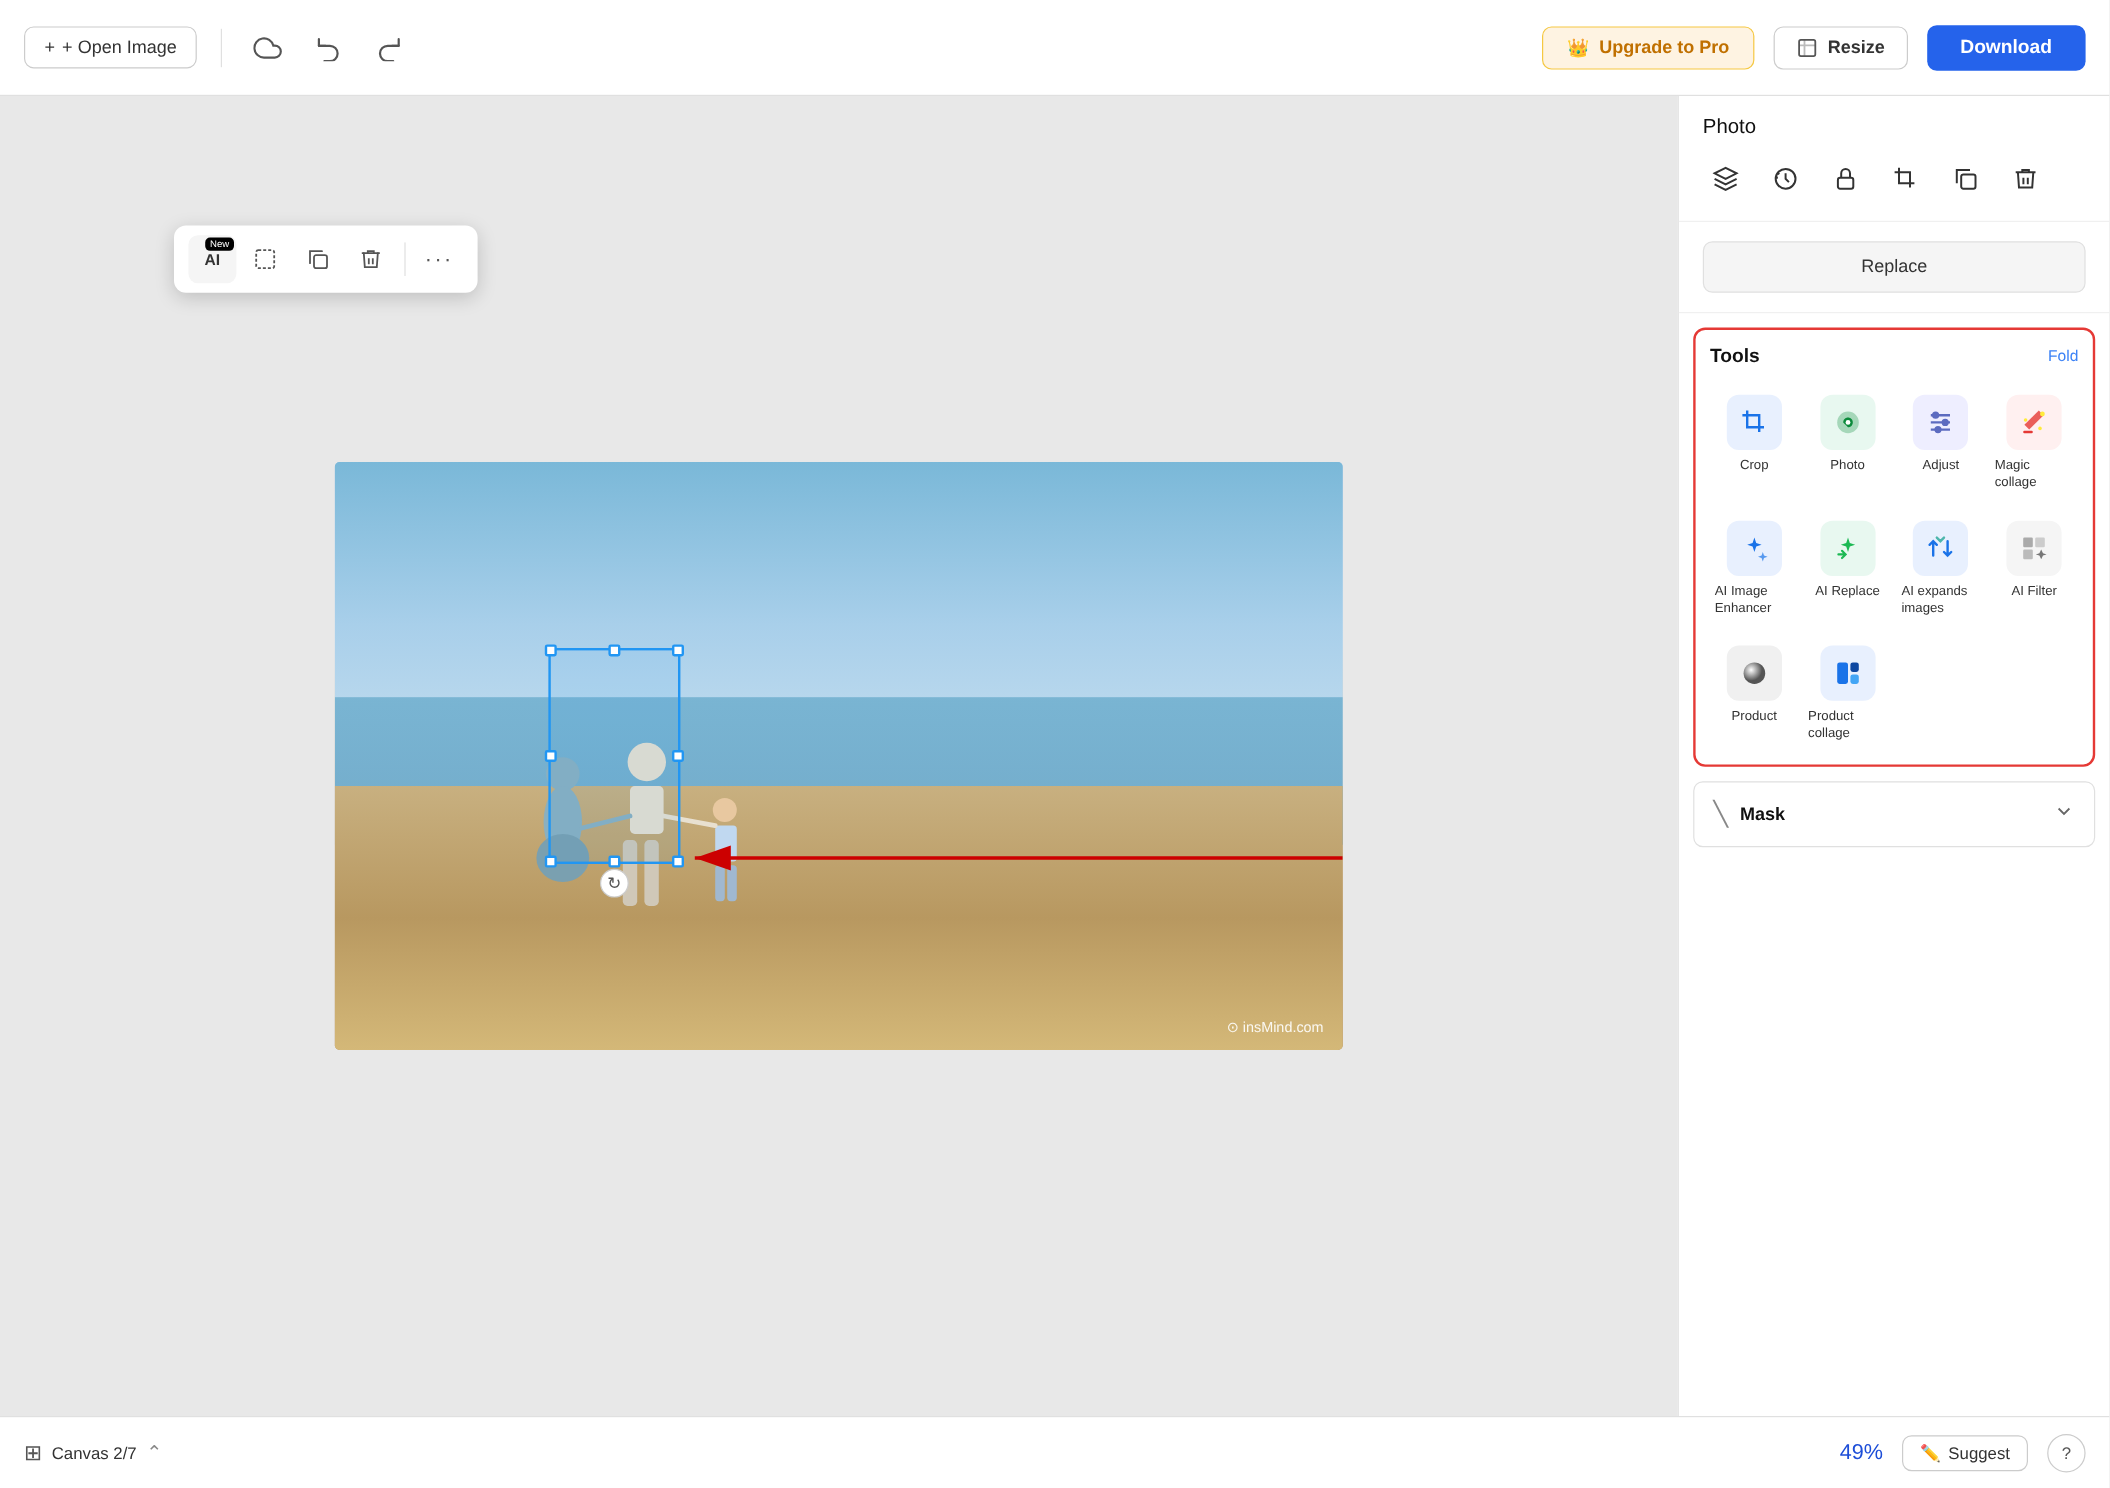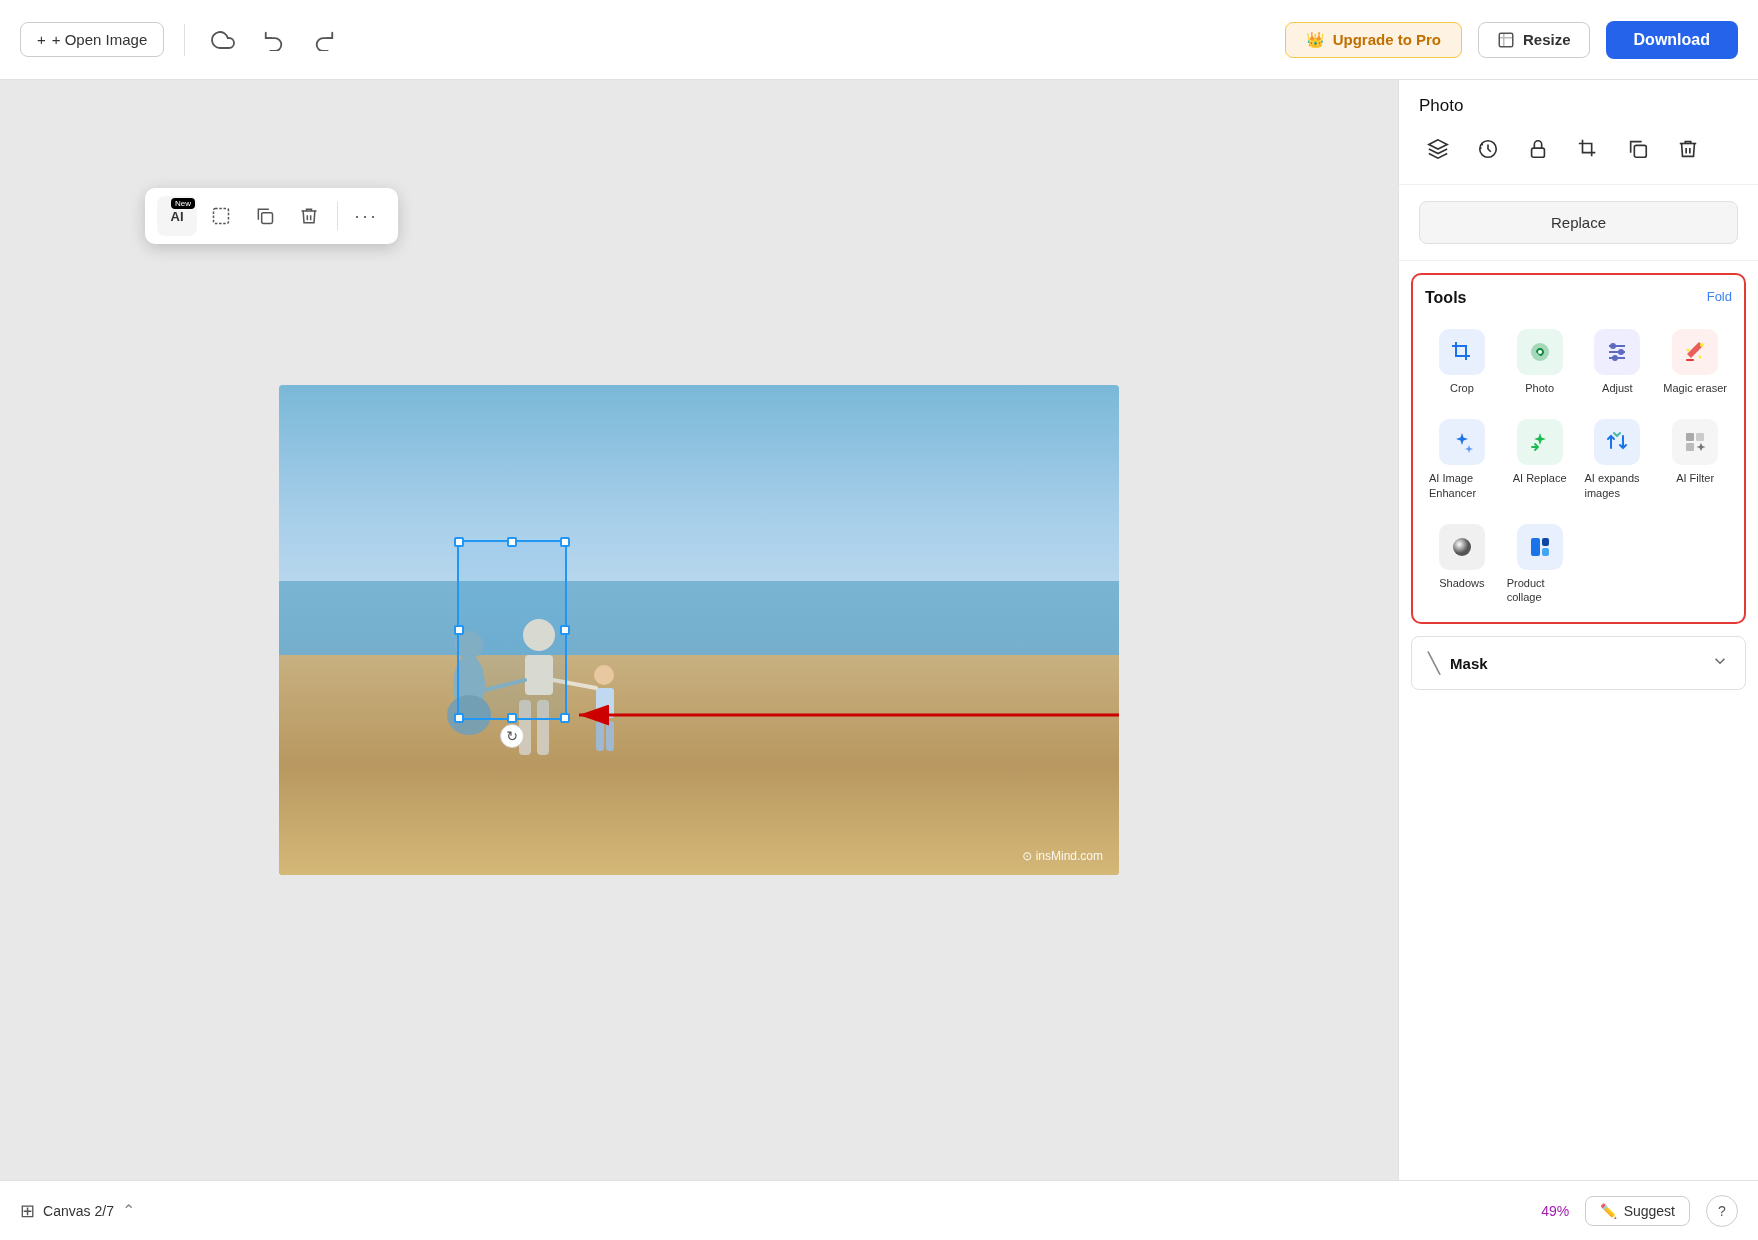--- a/index.html
+++ b/index.html
@@ -132,21 +132,21 @@
       display: flex; align-items: center; padding: 0 20px; gap: 16px;
       flex-shrink: 0;
     }
     .canvas-info {
       display: flex; align-items: center; gap: 8px;
       font-size: 14px; color: #333; font-weight: 500;
     }
     .canvas-info .layers-icon { font-size: 18px; color: #555; }
     .canvas-expand { color: #888; cursor: pointer; font-size: 16px; }
     .bottom-spacer { flex: 1; }
-    .zoom-text { font-size: 14px; color: #a21caf; font-weight: 500; }
+    .zoom-text { font-size: 18px; color: #1d4ed8; font-weight: 500; }
     .suggest-btn {
       display: flex; align-items: center; gap: 6px;
       border: 1.5px solid #ccc; border-radius: 8px;
       padding: 6px 14px; background: #fff; cursor: pointer;
       font-size: 14px; color: #333;
     }
     .help-btn {
       width: 32px; height: 32px; border: 1.5px solid #ccc; border-radius: 50%;
       background: #fff; cursor: pointer; font-size: 14px; color: #555;
       display: flex; align-items: center; justify-content: center;
@@ -459,21 +459,21 @@
         <div class="tool-item">
           <div class="tool-icon ti-magic">
             <svg width="24" height="24" viewBox="0 0 24 24" fill="none">
               <path d="M20 6L8 18l-4-4L16 2z" fill="#e53935" opacity="0.8"></path>
               <path d="M4 20h6" stroke="#e53935" stroke-width="2" stroke-linecap="round"></path>
               <circle cx="19" cy="5" r="2" fill="#ffeb3b"></circle>
               <circle cx="5" cy="10" r="1.5" fill="#ffeb3b"></circle>
               <circle cx="17" cy="17" r="1.5" fill="#ffeb3b"></circle>
             </svg>
           </div>
-          <span class="tool-label">Magic eraser</span>
+          <span class="tool-label">Magic collage</span>
         </div>
 
         <div class="tool-item">
           <div class="tool-icon ti-enhancer">
             <svg width="24" height="24" viewBox="0 0 24 24" fill="none">
               <path d="M12 3l1.5 4.5L18 9l-4.5 1.5L12 15l-1.5-4.5L6 9l4.5-1.5z" fill="#1a73e8"></path>
               <path d="M19 15l1 3 3 1-3 1-1 3-1-3-3-1 3-1z" fill="#1a73e8" opacity="0.7"></path>
             </svg>
           </div>
           <span class="tool-label">AI Image Enhancer</span>
@@ -517,21 +517,21 @@
             <svg width="24" height="24" viewBox="0 0 24 24" fill="none">
               <circle cx="12" cy="12" r="9" fill="url(#shadowGrad)"></circle>
               <defs>
                 <radialGradient id="shadowGrad" cx="35%" cy="35%">
                   <stop offset="0%" stop-color="#fff"></stop>
                   <stop offset="100%" stop-color="#555"></stop>
                 </radialGradient>
               </defs>
             </svg>
           </div>
-          <span class="tool-label">Shadows</span>
+          <span class="tool-label">Product</span>
         </div>
 
         <div class="tool-item">
           <div class="tool-icon ti-collage">
             <svg width="24" height="24" viewBox="0 0 24 24" fill="none">
               <rect x="3" y="3" width="9" height="18" rx="2" fill="#1a73e8"></rect>
               <rect x="14" y="3" width="7" height="8" rx="2" fill="#0d47a1"></rect>
               <rect x="14" y="13" width="7" height="8" rx="2" fill="#42a5f5"></rect>
             </svg>
           </div>

